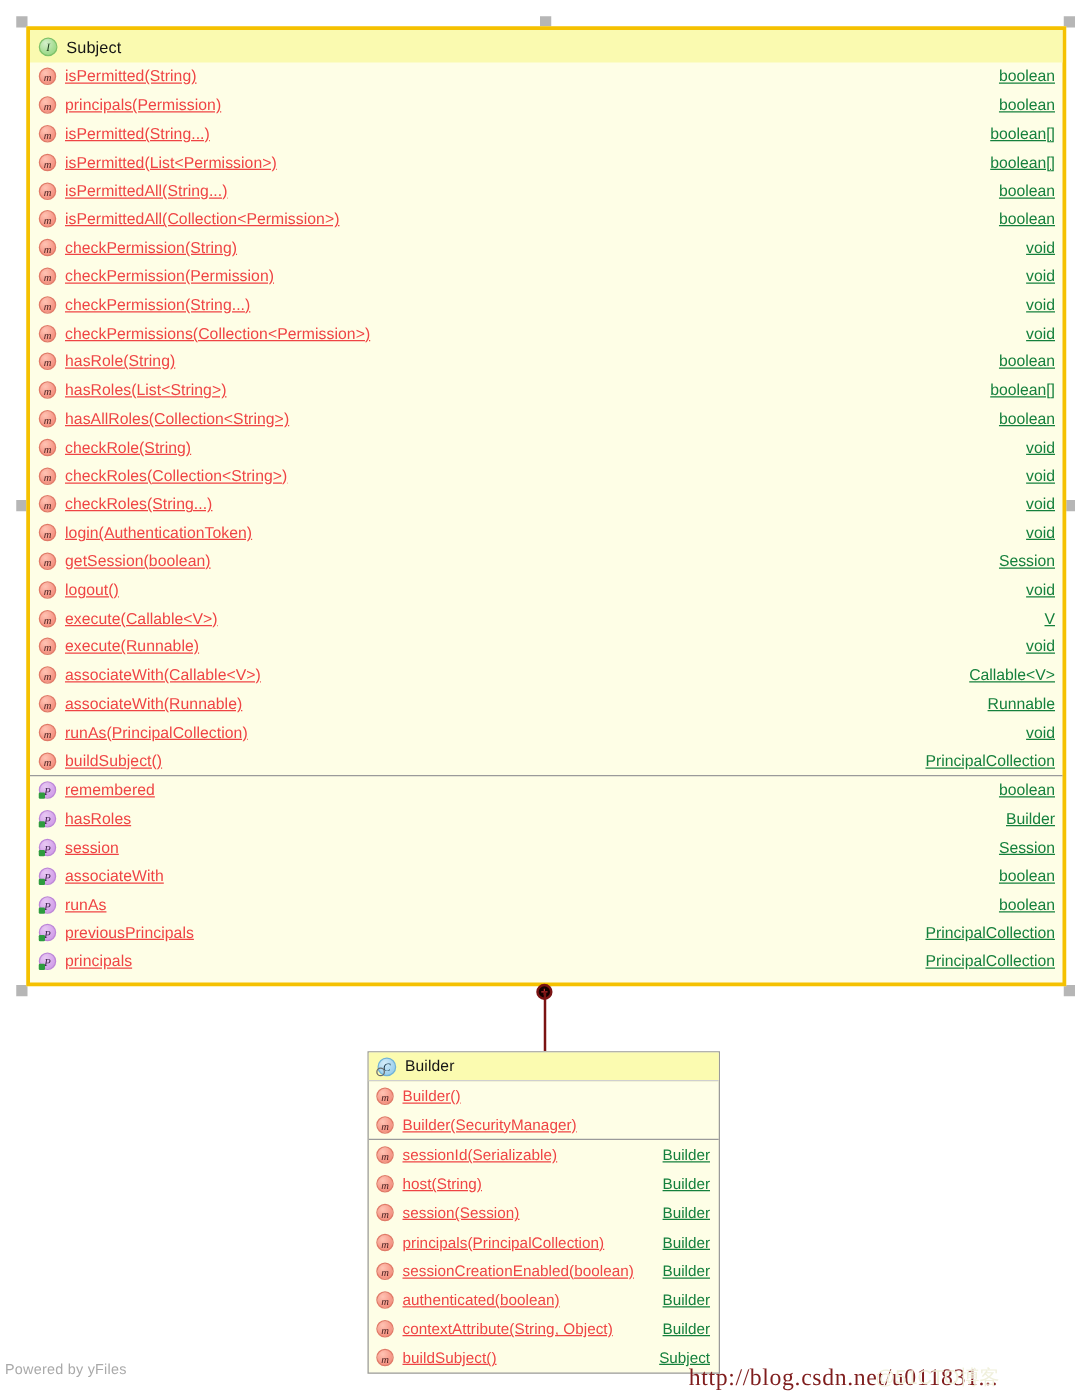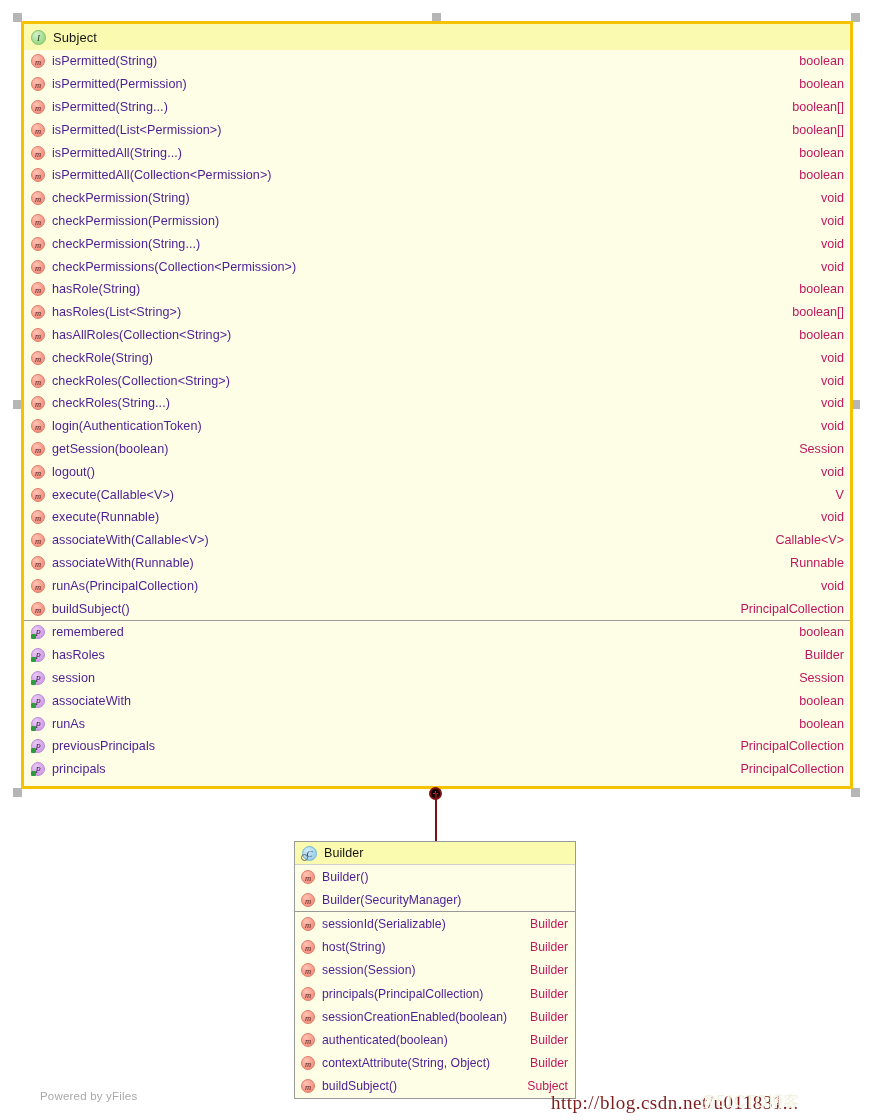--- a/index.html
+++ b/index.html
@@ -76,31 +76,33 @@
     box-sizing: border-box;
     padding-left: 7px;
     padding-right: 6px;
     height: 22.8px;
     white-space: nowrap;
   }
   .builder .member-row { height: 23.2px; padding-left: 6px; padding-right: 7px; }
 
   .member-name {
     font-size: 12.6px;
-    color: #4c1d95;
+    color: #ef4444;
     margin-left: 7px;
     letter-spacing: .05px;
+    text-decoration: underline;
   }
   .builder .member-name { font-size: 12.2px; }
 
   .member-type {
     margin-left: auto;
     font-size: 12.6px;
-    color: #be185d;
+    color: #15803d;
     padding-left: 14px;
+    text-decoration: underline;
   }
   .builder .member-type { font-size: 12.2px; }
 
   
   .icon {
     flex: 0 0 auto;
     display: inline-block;
     width: 14px;
     height: 14px;
     border-radius: 50%;
@@ -208,21 +210,20 @@
   }
 
   
   .powered-by {
     position: absolute;
     left: 4px;
     top: 1090px;
     font-size: 11.5px;
     color: #a9a9a9;
     letter-spacing: .2px;
-    margin-left: 36px;
   }
   .watermark-url {
     position: absolute;
     left: 551px;
     top: 1092px;
     font-family: "Liberation Serif", serif;
     font-size: 19px;
     color: #7f1d1d;
     white-space: nowrap;
     letter-spacing: .5px;
@@ -256,21 +257,21 @@
   </div>
 
   <div class="section" id="subject-methods">
       <div class="member-row">
         <span class="icon icon-method">m</span>
         <span class="member-name">isPermitted(String)</span>
         <span class="member-type">boolean</span>
       </div>
       <div class="member-row">
         <span class="icon icon-method">m</span>
-        <span class="member-name">isPermitted(Permission)</span>
+        <span class="member-name">principals(Permission)</span>
         <span class="member-type">boolean</span>
       </div>
       <div class="member-row">
         <span class="icon icon-method">m</span>
         <span class="member-name">isPermitted(String...)</span>
         <span class="member-type">boolean[]</span>
       </div>
       <div class="member-row">
         <span class="icon icon-method">m</span>
         <span class="member-name">isPermitted(List&lt;Permission&gt;)</span>

